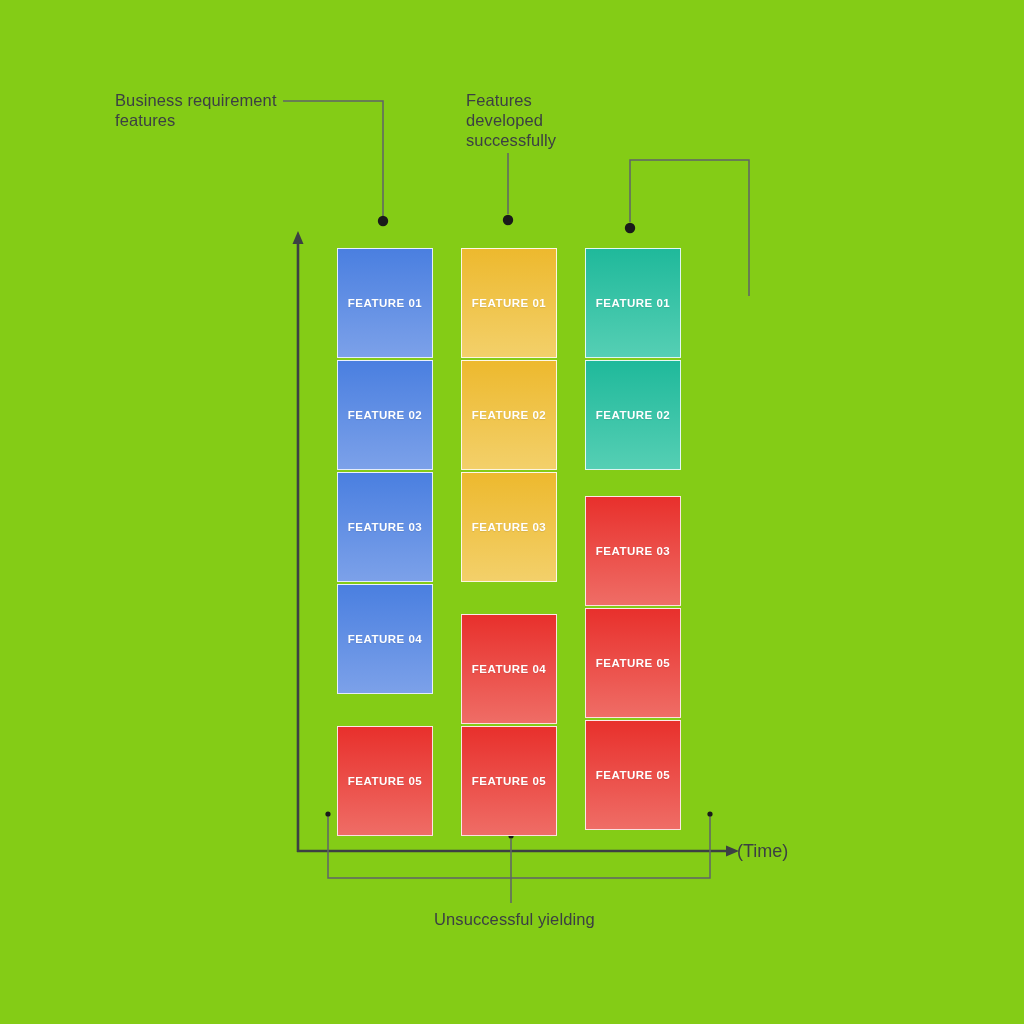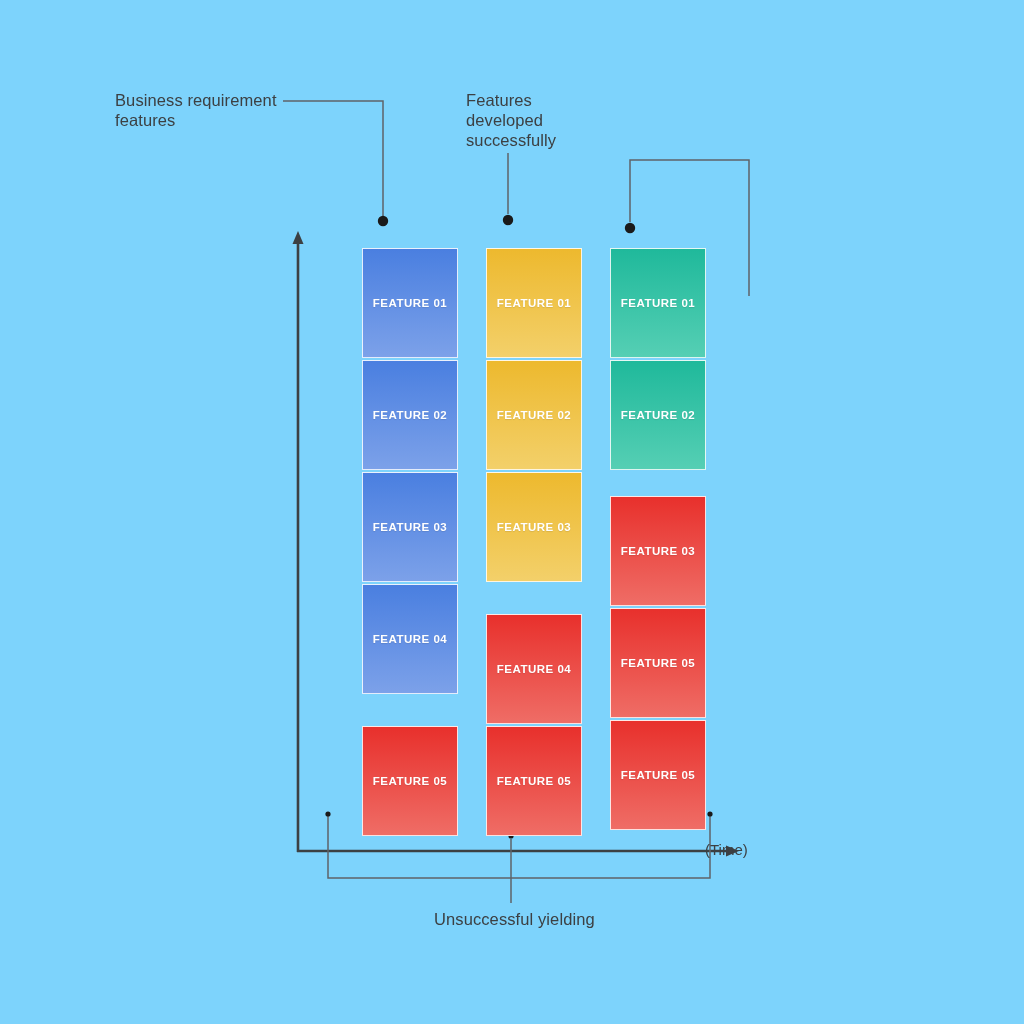--- a/index.html
+++ b/index.html
@@ -11,21 +11,21 @@
     width: 1024px;
     height: 1024px;
     font-family: "Liberation Sans", sans-serif;
     color: #3c4043;
     overflow: hidden;
   }
   #stage {
     position: relative;
     width: 1024px;
     height: 1024px;
-    background: #7dd3fc;
+    background: #84cc16;
   }
   .svg-layer {
     position: absolute;
     left: 0;
     top: 0;
     width: 1024px;
     height: 1024px;
     pointer-events: none;
   }
   .callout-label {
@@ -35,44 +35,43 @@
     color: #3c4043;
     letter-spacing: 0.1px;
     white-space: pre-line;
   }
   #label-business { left: 115px; top: 90px; width: 190px; }
   #label-developed { left: 466px; top: 90px; width: 130px; }
   #label-yielding { left: 703px; top: 302px; width: 160px; }
   #label-unsuccessful { left: 434px; top: 909px; width: 260px; }
   #label-time {
     position: absolute;
-    left: 705px;
+    left: 737px;
     top: 841px;
-    font-size: 15px;
+    font-size: 18px;
     color: #3c4043;
   }
 
   .column {
     position: absolute;
     width: 96px;
   }
   #col-1 { left: 337px; top: 248px; }
   #col-2 { left: 461px; top: 248px; }
   #col-3 { left: 585px; top: 248px; }
 
   .feature-box {
     position: relative;
     width: 96px;
     box-sizing: border-box;
     display: flex;
     align-items: center;
     justify-content: center;
     border: 1px solid rgba(255,255,255,0.85);
     margin-bottom: 2px;
-    margin-left: 25px;
   }
   .feature-box .box-label {
     font-size: 11.5px;
     font-weight: bold;
     letter-spacing: 0.5px;
     color: #ffffff;
     text-shadow: 0 1px 1px rgba(0,0,0,0.10);
     white-space: nowrap;
   }
   .fill-blue  { background: linear-gradient(180deg, #4a7fe0 0%, #7ca1e9 100%); }

